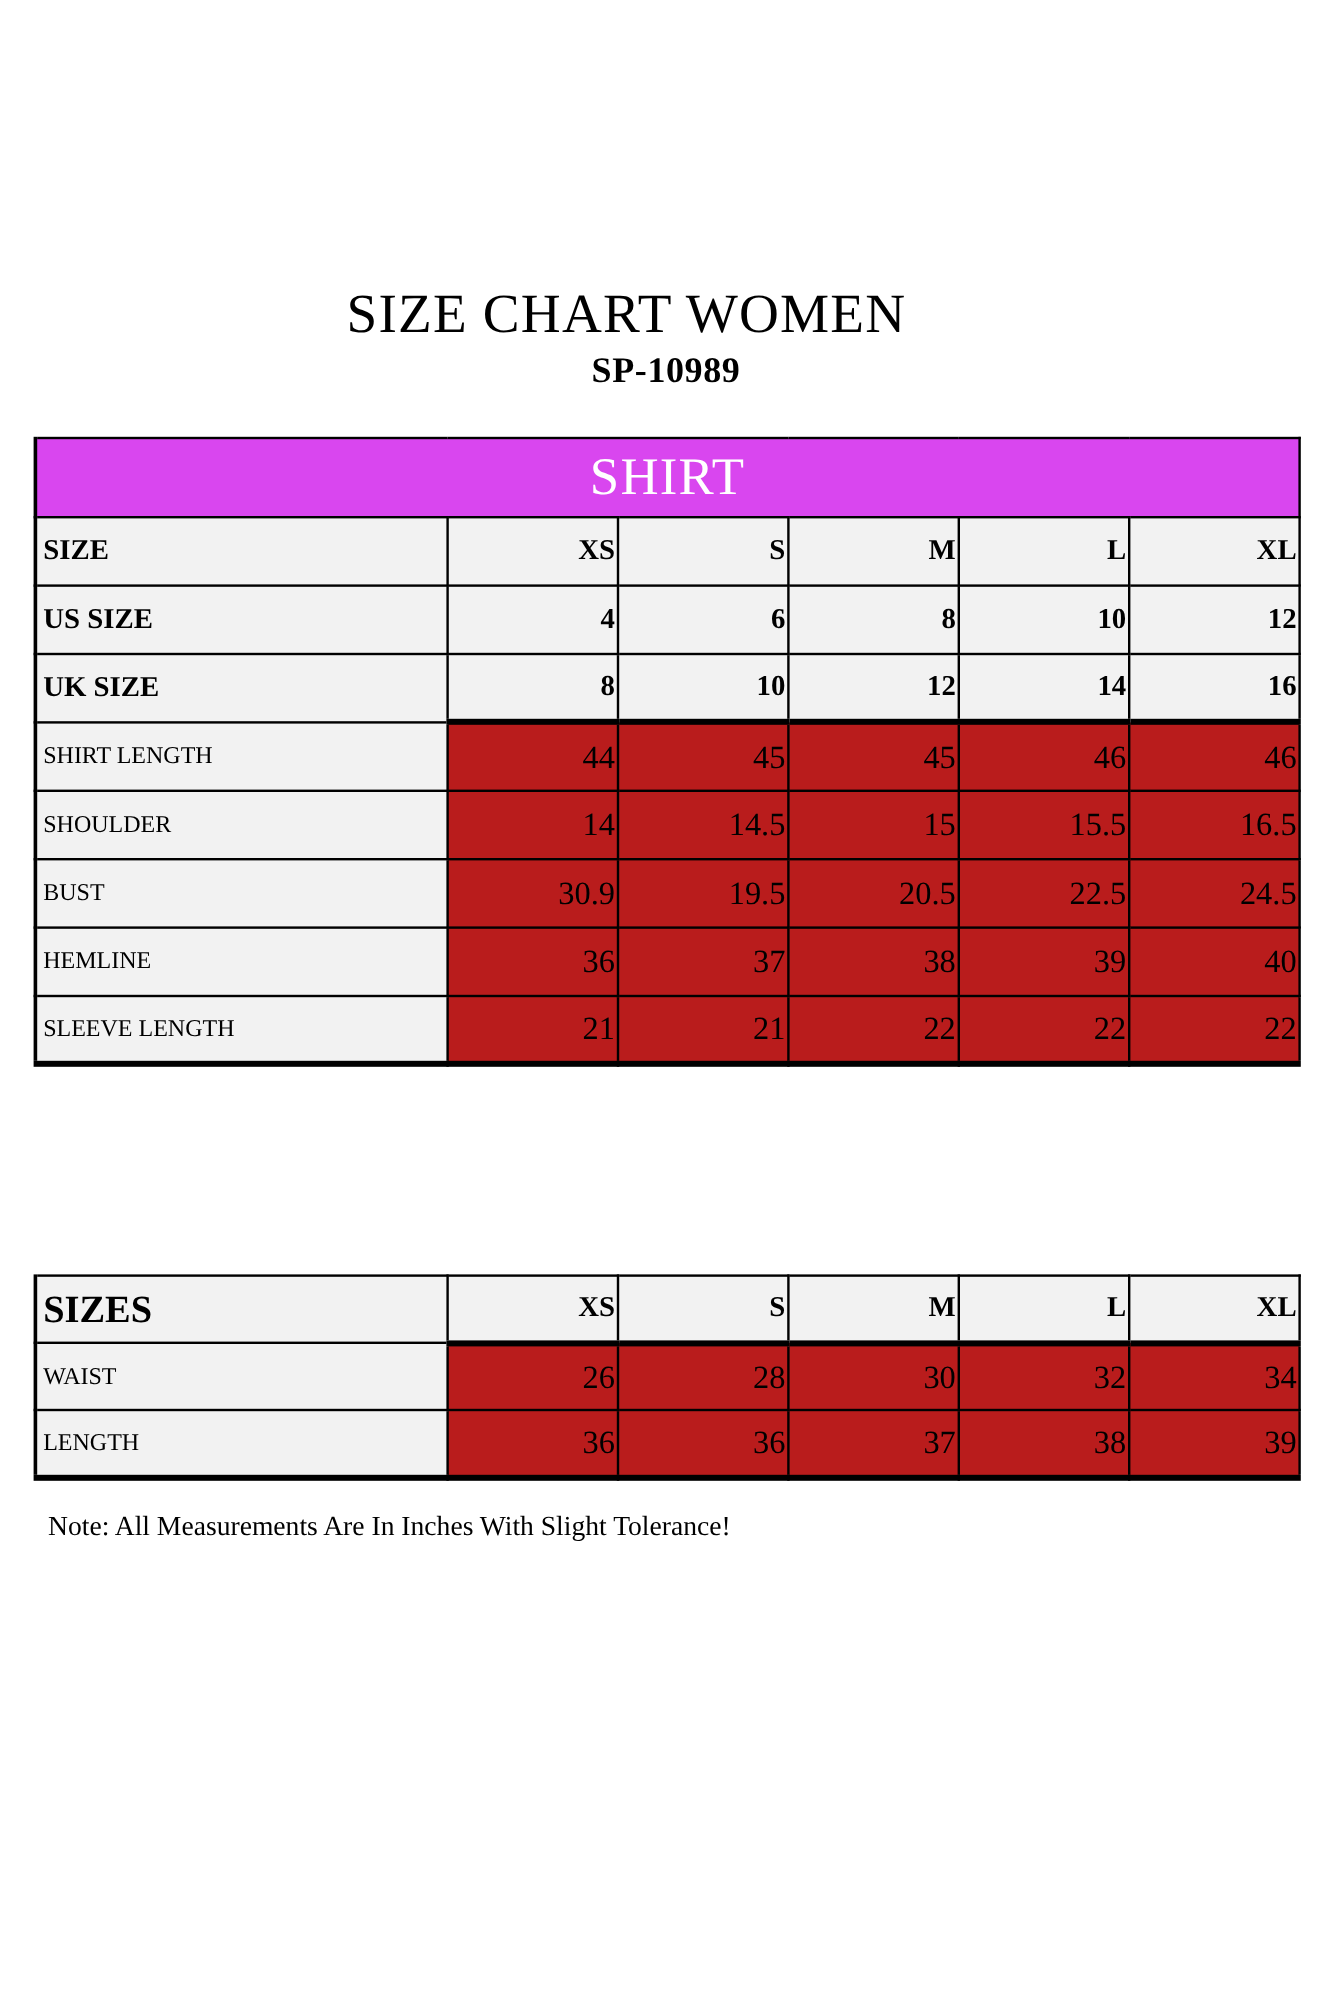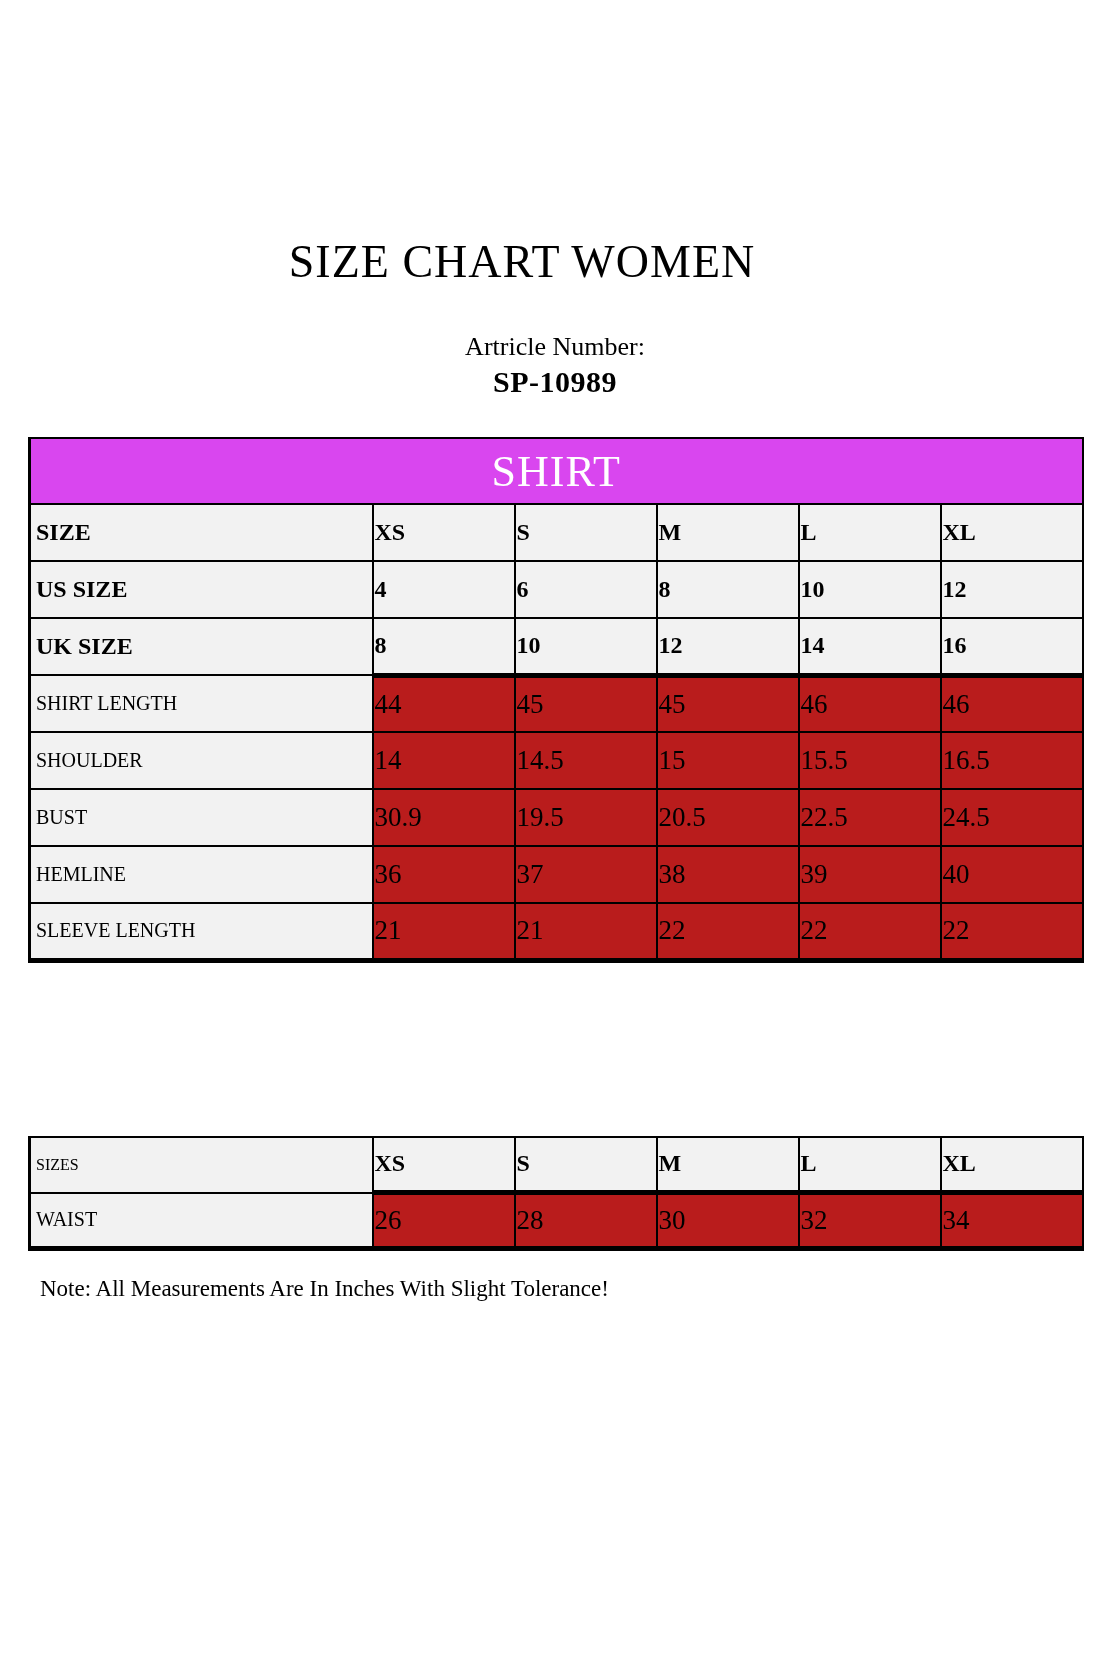--- a/index.html
+++ b/index.html
@@ -64,30 +64,30 @@
     border: 2px solid #000000;
     vertical-align: middle;
   }
   .size-table tr { height: 57px; }
   .trouser-table tr { height: 56px; }
   th.lbl {
     text-align: left;
     padding-left: 5px;
     background: #f2f2f2;
   }
-  td.val { text-align: left; }
+  td.val { text-align: right; }
   tr.size-row > th.lbl,
   tr.size-row > td.val {
     background: #f2f2f2;
     font-weight: bold;
     font-size: 24px;
   }
   tr.size-row.label-regular > th.lbl {
-    font-weight: normal;
-    font-size: 16px;
+    font-weight: bold;
+    font-size: 32px;
     margin-left: 36px;
   }
   tr.thick-bottom > th,
   tr.thick-bottom > td {
     border-bottom-width: 5px;
   }
   tr.meas-row > th.lbl {
     font-weight: normal;
     font-size: 20px;
   }
@@ -103,21 +103,20 @@
     line-height: 1.25;
   }
 </style>
 </head>
 <body>
 
 <div class="page">
 
   <div class="header-block">
     <div class="doc-title">SIZE CHART WOMEN</div>
-    <div class="article-label">Artricle Number:</div>
     <div class="article-number">SP-10989</div>
   </div>
 
   <table class="size-table shirt-table">
     <colgroup>
       <col class="c-label">
         <col class="c-val">
         <col class="c-val">
         <col class="c-val">
         <col class="c-val">
@@ -213,18 +212,26 @@
       <td class="val">XL</td>
     </tr>
     <tr class="meas-row">
       <th class="lbl">WAIST</th>
       <td class="val">26</td>
       <td class="val">28</td>
       <td class="val">30</td>
       <td class="val">32</td>
       <td class="val">34</td>
     </tr>
+    <tr class="meas-row">
+      <th class="lbl">LENGTH</th>
+      <td class="val">36</td>
+      <td class="val">36</td>
+      <td class="val">37</td>
+      <td class="val">38</td>
+      <td class="val">39</td>
+    </tr>
   </tbody>
     </table>
 
   <div class="note-line">Note: All Measurements Are In Inches With Slight Tolerance!</div>
 
 </div>
 
 </body></html>

